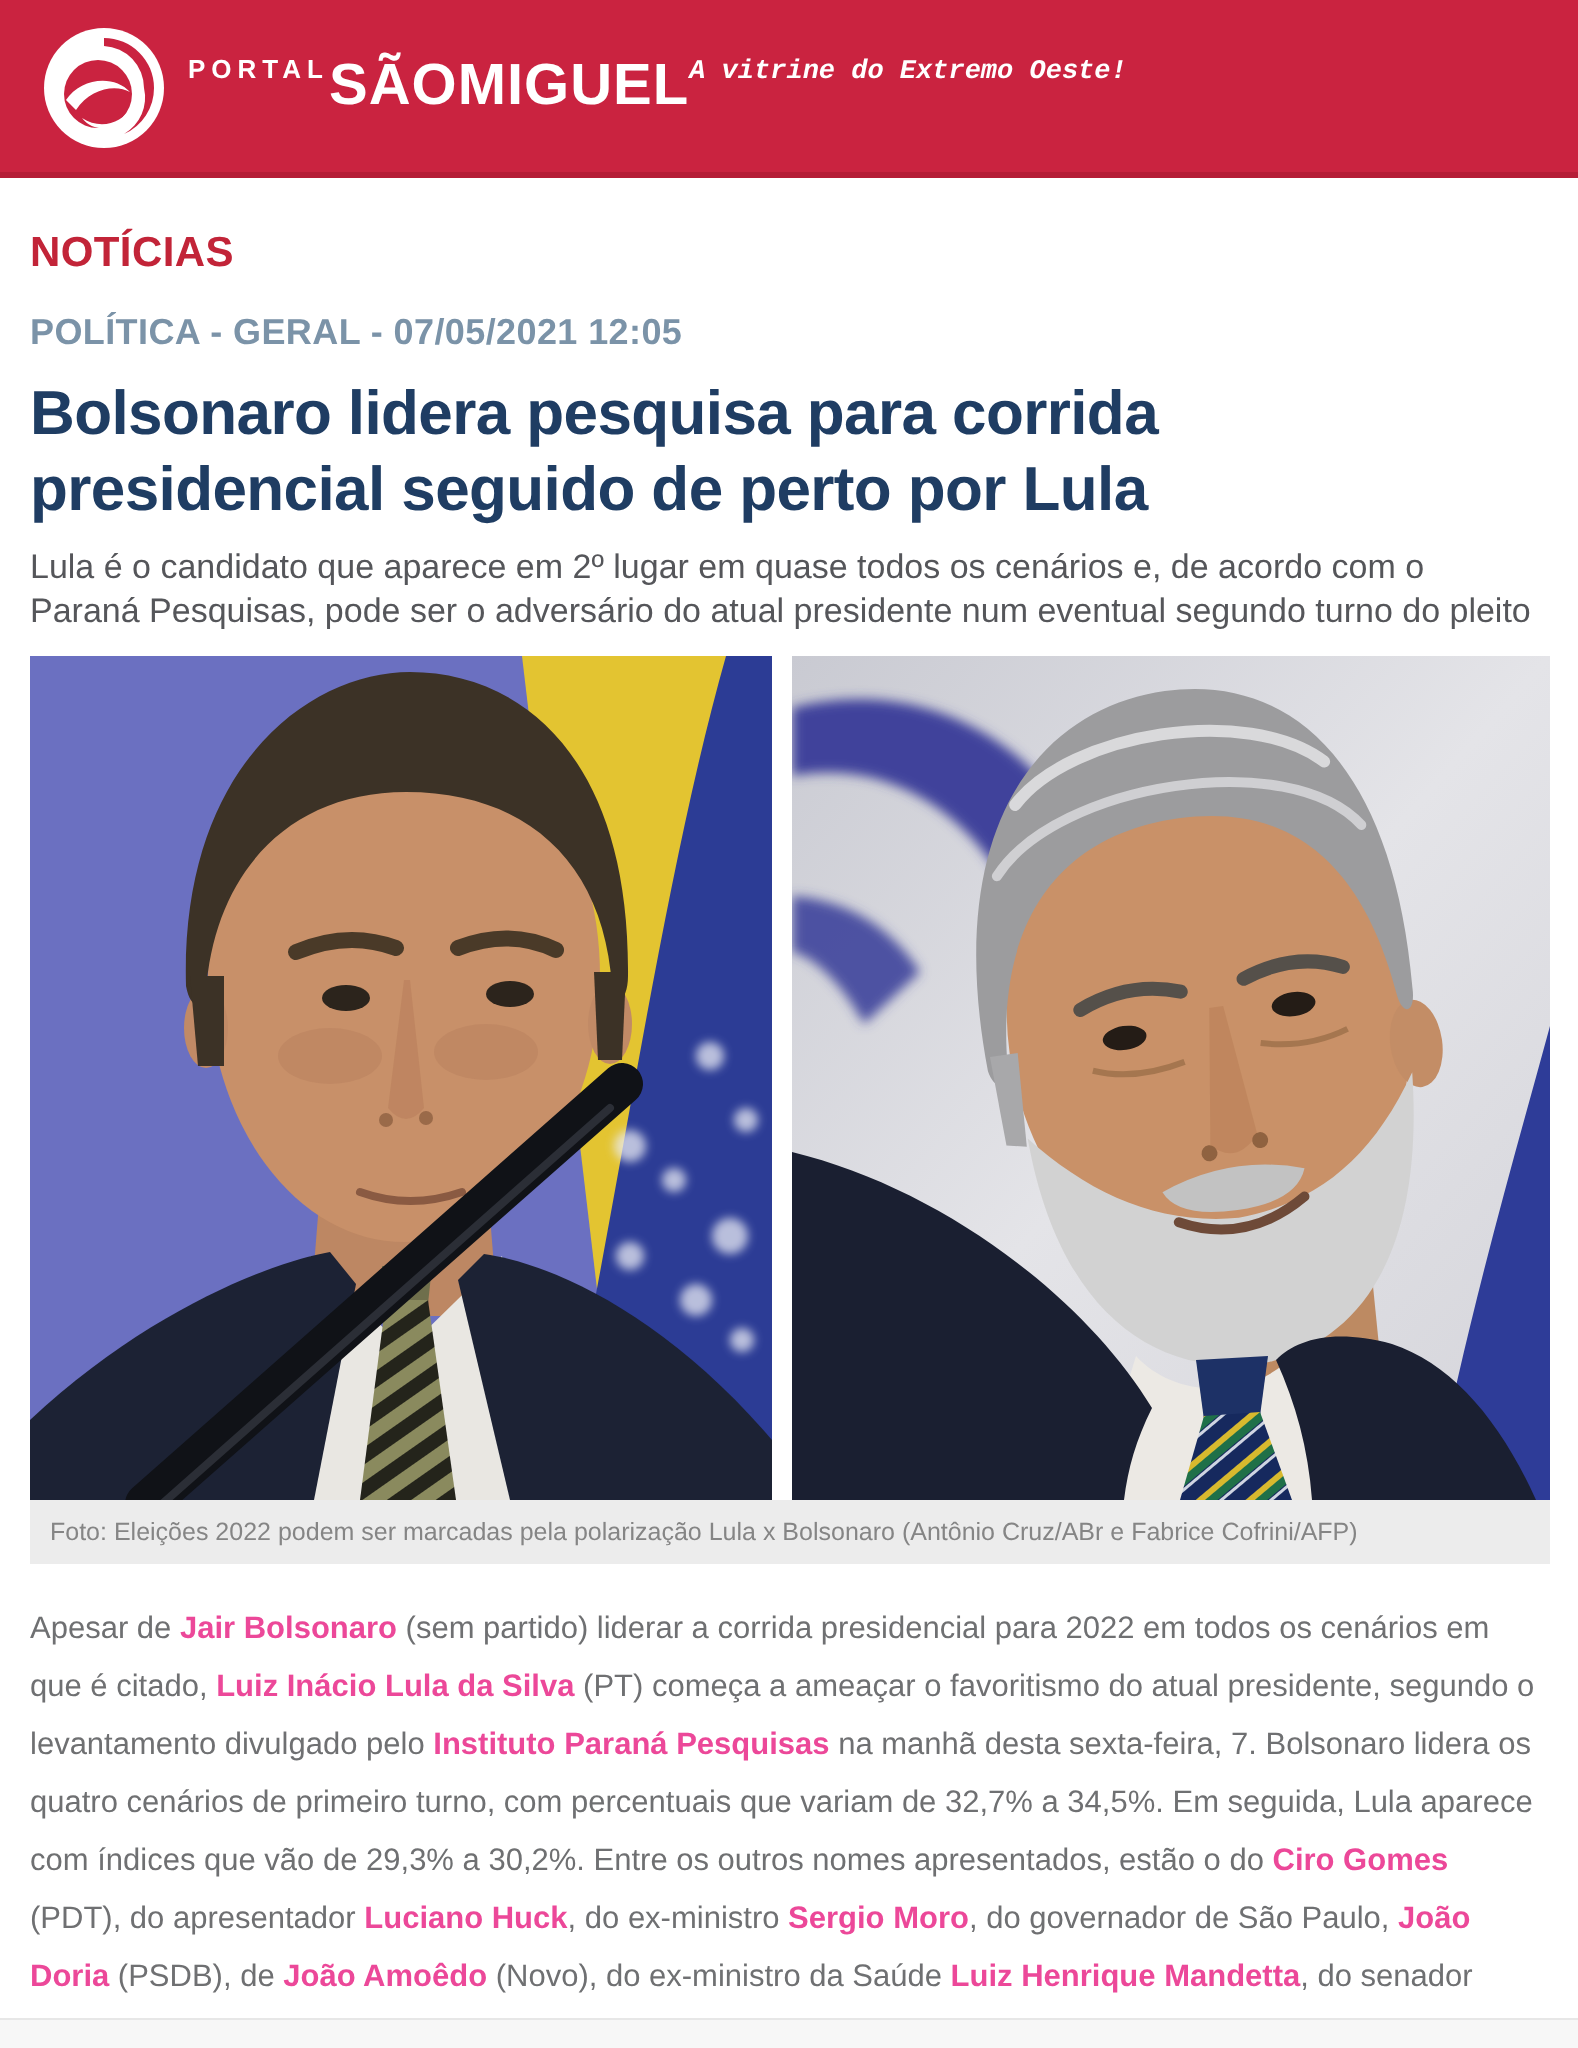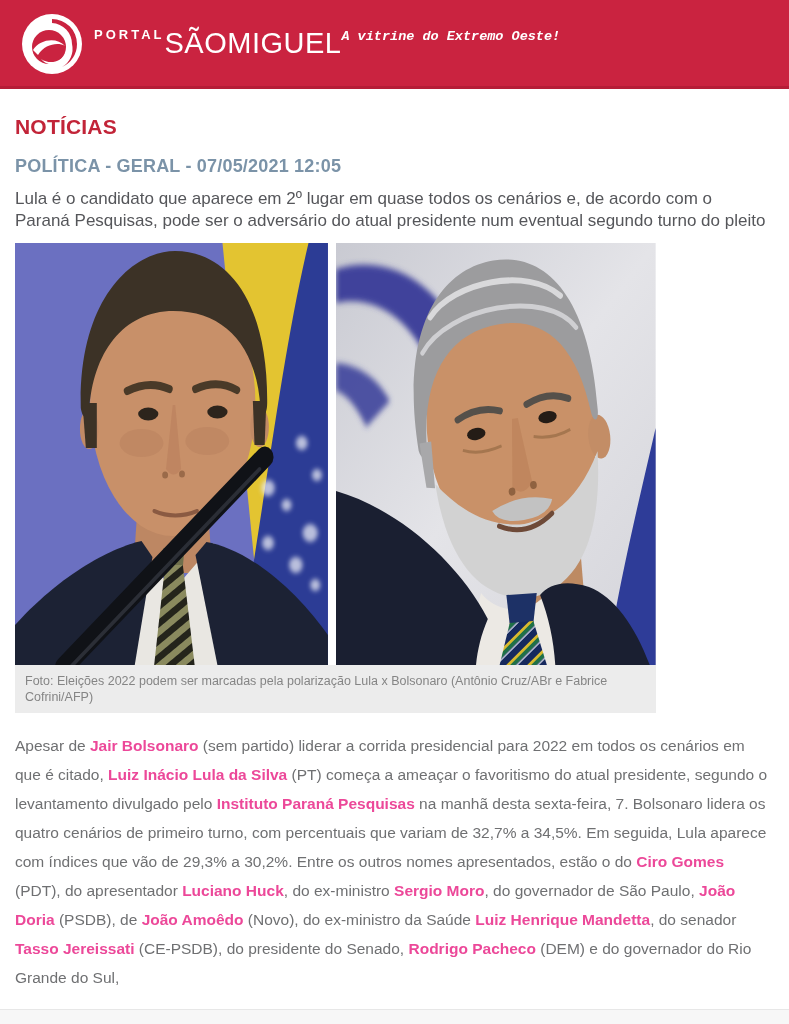--- a/index.html
+++ b/index.html
@@ -6,32 +6,32 @@
   html,body { background:#ffffff; }
   body { font-family:"Liberation Sans", sans-serif; }
   .page { position:relative; width:789px; height:1024px; margin:0 auto; background:#fff; overflow:hidden; }
 
   
   .banner { height:89px; background:#ca2340; border-bottom:3px solid #b51d37; display:flex; align-items:center; padding-left:20px; }
   .logo { display:flex; align-items:center; text-decoration:none; cursor:pointer; }
   .logo-icon { width:64px; height:64px; display:block; margin-top:2px; }
   .logo-text { display:flex; flex-direction:row; margin-left:10px; color:#fff; }
   .logo-kicker { font-size:13px; font-weight:bold; letter-spacing:3px; line-height:14px; }
-  .logo-name { font-size:29px; font-weight:normal; letter-spacing:0.5px; line-height:30px; }
+  .logo-name { font-size:29px; font-weight:bold; letter-spacing:0.5px; line-height:30px; }
   .logo-tagline { font-family:Liberation Mono, monospace; font-style:italic; font-weight:bold; font-size:13.5px; line-height:16px; margin-top:1px; }
 
   
   .content { padding:26px 14px 0 15px; }
   .section-title { color:#c22438; font-size:21px; font-weight:bold; letter-spacing:0.2px; margin-bottom:17px; }
   .meta { color:#7b93a8; font-size:18px; font-weight:bold; letter-spacing:0.2px; margin-bottom:11px; }
   .headline { color:#1f3d63; font-size:31px; line-height:38px; font-weight:bold; letter-spacing:-0.3px; max-width:720px; margin-bottom:9px; }
   .subtitle { color:#55565a; font-size:17px; line-height:22px; max-width:755px; margin-bottom:11px; }
 
   
-  .photo { width:641px; }
+  .photo { width:760px; }
   .photo-panels { display:flex; height:422px; background:#fff; }
   .panel-left  { width:371px; height:422px; display:block; }
   .panel-gap   { width:10px; height:422px; background:#fff; }
   .panel-right { width:379px; height:422px; display:block; }
   .photo-caption { background:#ececec; color:#858585; font-size:12.5px; line-height:16px; padding:8px 10px; }
 
   
   .body-text { margin-top:18px; width:758px; color:#6f7072; font-size:15.5px; line-height:29px; }
   .body-text b { color:#ec4899; font-weight:bold; }
 
@@ -57,20 +57,21 @@
         <span class="logo-kicker">PORTAL</span>
         <span class="logo-name">SÃOMIGUEL</span>
         <span class="logo-tagline">A vitrine do Extremo Oeste!</span>
       </span>
     </a>
   </header>
 
   <main class="content">
     <h2 class="section-title">NOTÍCIAS</h2>
     <div class="meta">POLÍTICA - GERAL - 07/05/2021 12:05</div>
+    <h1 class="headline">Bolsonaro lidera pesquisa para corrida presidencial seguido de perto por Lula</h1>
     <p class="subtitle">Lula é o candidato que aparece em 2º lugar em quase todos os cenários e, de acordo com o Paraná Pesquisas, pode ser o adversário do atual presidente num eventual segundo turno do pleito</p>
 
     <figure class="photo">
       <div class="photo-panels">
 
         <svg class="panel-left" viewBox="0 0 371 422" preserveAspectRatio="none">
           <defs>
             <pattern id="bstripe" width="14" height="14" patternUnits="userSpaceOnUse" patternTransform="rotate(55)">
               <rect width="14" height="14" fill="#8a8a5e"></rect>
               <rect width="7" height="14" fill="#24241b"></rect>

